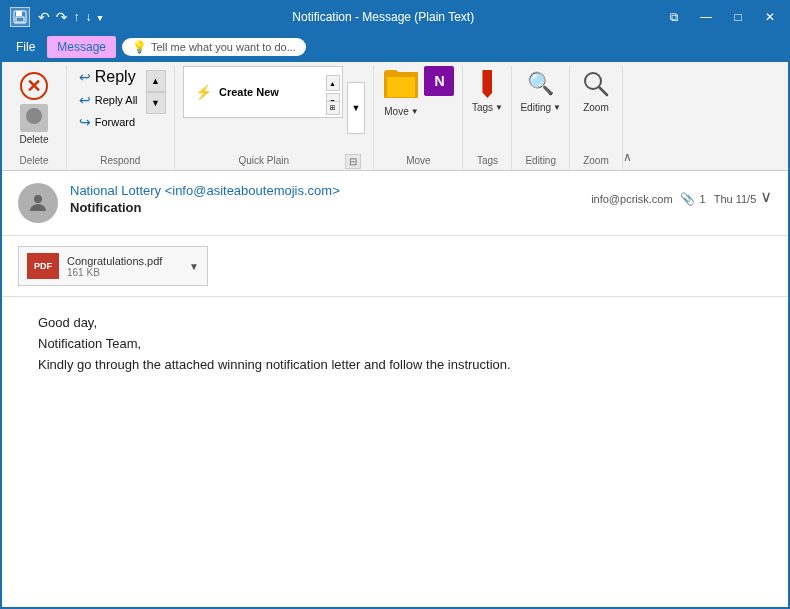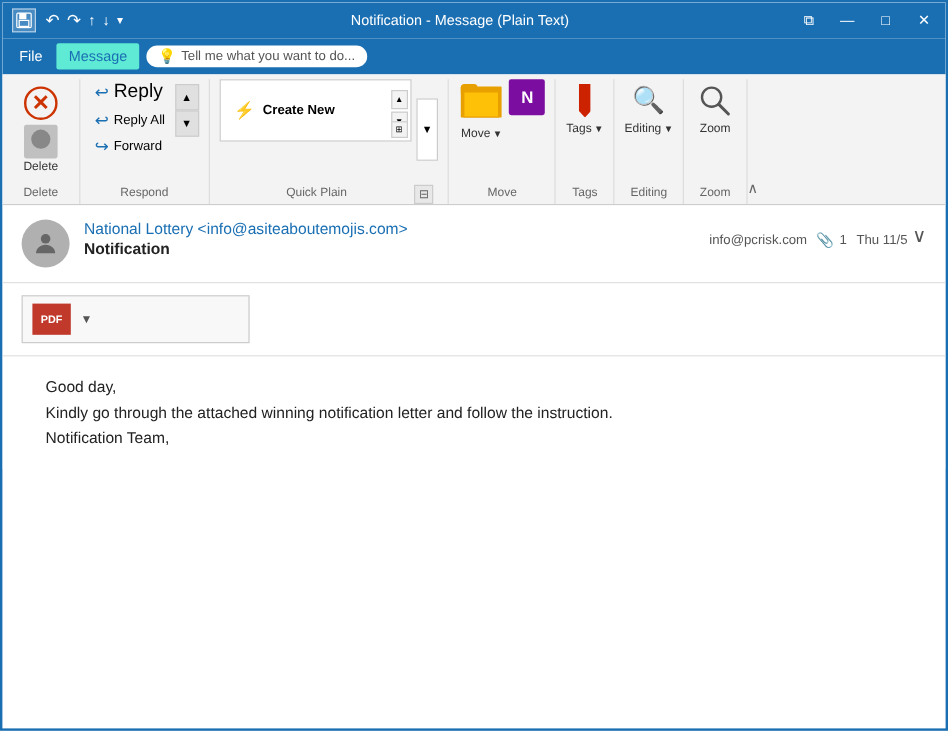--- a/index.html
+++ b/index.html
@@ -29,21 +29,21 @@
       gap: 2px;
     }
     .menu-item {
       color: white;
       padding: 4px 10px;
       cursor: pointer;
       font-size: 12px;
       border-radius: 2px;
     }
     .menu-item.active {
-      background: #5eead4;
+      background: #f0abfc;
       color: #1a6fb3;
     }
     .tell-me {
       display: flex;
       align-items: center;
       background: white;
       border-radius: 10px;
       padding: 2px 10px;
       gap: 4px;
       color: #555;
@@ -488,25 +488,29 @@
           </div>
           <div class="chevron-btn">∨</div>
         </div>
       </div>
 
       <div class="attachment-area">
         <div class="attachment-item">
           <div class="pdf-icon">
             <span style="font-size:9px;font-weight:bold;">PDF</span>
           </div>
+          <div class="attachment-details">
+            <div class="attachment-name">Congratulations.pdf</div>
+            <div class="attachment-size">161 KB</div>
+          </div>
           <div class="attachment-dropdown">▼</div>
         </div>
       </div>
 
       <div class="email-body">
         <div>Good day,</div>
+        <div>Notification Team,</div>
         <div>Kindly go through the attached winning notification letter and follow the instruction.</div>
-        <div>Notification Team,</div>
       </div>
     </div>
 
   </div>
 </div>
 
 </body></html>

